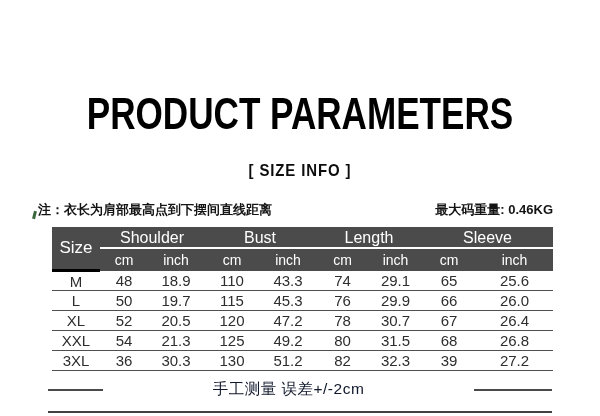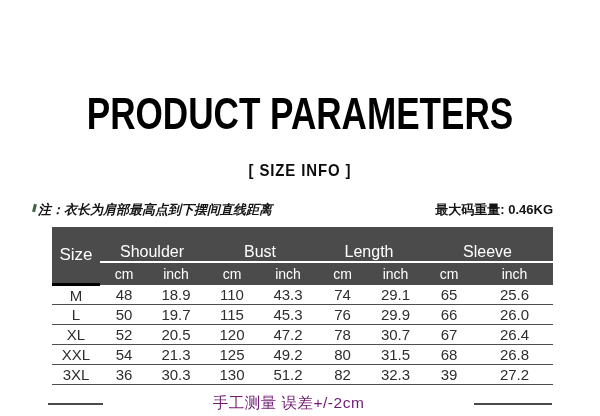--- a/index.html
+++ b/index.html
@@ -15,46 +15,46 @@
   }
   .subtitle {
     margin-top:25px; text-align:center; font-size:17px; font-weight:bold;
     color:#0d0d0d; transform:scaleX(0.88); transform-origin:center; letter-spacing:1px;
     white-space:nowrap;
   }
   .note-row {
     display:flex; justify-content:space-between; align-items:flex-end;
     margin:20px 47px 0 33px; font-size:13px; font-weight:bold; color:#141414;
   }
-  .note-left { display:flex; align-items:center;font-style:italic; }
+  .note-left { display:flex; align-items:flex-end; }
   .note-tick {
     display:inline-block; width:3px; height:8px; background:#3c663c;
     transform:rotate(14deg); margin:-3px 2px 0 0;
   }
   table.size-table {
     width:501px; margin:8px 0 0 52px; border-collapse:collapse; table-layout:fixed;
   }
   .size-table thead th {
     background:#4b4b4b; color:#ffffff; font-weight:normal; text-align:center;
     vertical-align:middle;
   }
   .size-table th.size-cell { font-size:17px; border-bottom:3px solid #000000; }
-  .size-table th.group-cell { font-size:16px; height:21px; border-bottom:2px solid #ffffff; padding-top:16px; }
+  .size-table th.group-cell { font-size:16px; height:21px; border-bottom:2px solid #ffffff; padding-top:2px; }
   .size-table th.unit-cell { font-size:14px; height:23px; }
   .size-table tbody td {
     font-size:15px; color:#2e2e2e; text-align:center; height:20px;
     border-bottom:1.5px solid #4f4f4f; padding:0;
   }
   .footer-row {
     display:flex; justify-content:space-between; align-items:center;
     margin:8px 48px 0 48px; height:21px;
   }
   .footer-dash-left  { width:55px; height:2px; background:#4a4a4a; }
   .footer-dash-right { width:78px; height:2px; background:#4a4a4a; }
-  .footer-text { font-size:15.5px; color:#701a75; letter-spacing:0.5px; }
+  .footer-text { font-size:15.5px; color:#0f172a; letter-spacing:0.5px; }
   .bottom-rule { margin:11px 48px 0 48px; height:2px; background:#414141; }
 </style>
 </head>
 <body>
 
 <div class="page">
 
   <div class="title">PRODUCT PARAMETERS</div>
 
   <div class="subtitle">[ SIZE INFO ]</div>

